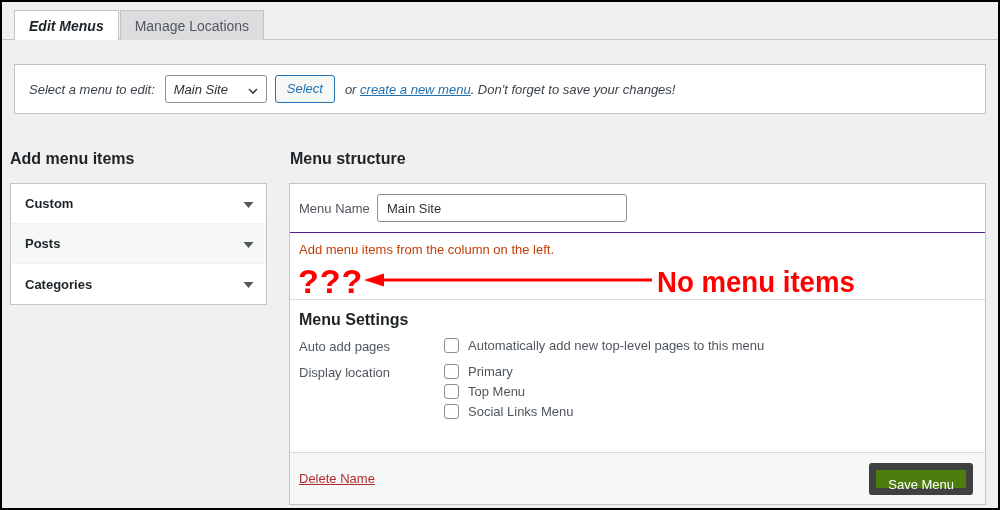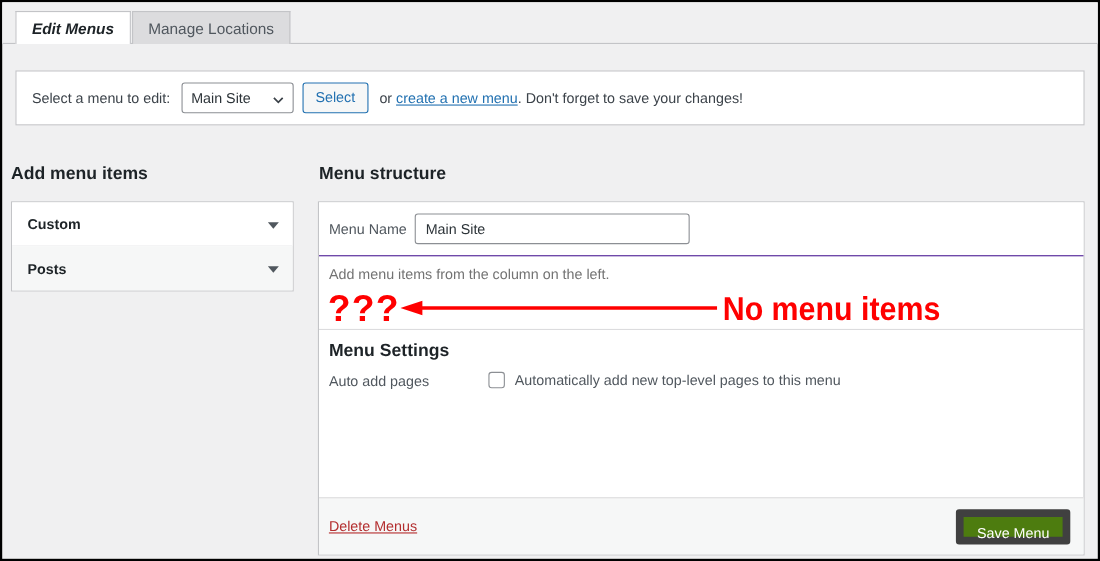--- a/index.html
+++ b/index.html
@@ -68,20 +68,21 @@
     left: 12px;
     top: 62px;
     width: 972px;
     height: 50px;
     background: #ffffff;
     border: 1px solid #c3c4c7;
     box-sizing: border-box;
     display: flex;
     align-items: center;
     padding-left: 14px;
+    font-style: italic;
   }
   .select-label {
     font-size: 13px;
     color: #3c434a;
     margin-right: 10px;
   }
   .menu-dropdown {
     position: relative;
     width: 102px;
     height: 28px;
@@ -209,21 +210,21 @@
   }
   .empty-area {
     position: relative;
     height: 67px;
     border-bottom: 1px solid #dcdcde;
     padding: 9px 0 0 9px;
     box-sizing: border-box;
   }
   .empty-hint {
     font-size: 13px;
-    color: #737373;
+    color: #c2410c;
   }
   .settings-area {
     padding: 11px 0 0 9px;
     box-sizing: border-box;
     height: 141px;
   }
   .settings-title {
     font-size: 16px;
     font-weight: bold;
     color: #1d2327;
@@ -368,20 +369,28 @@
       </span>
     </div>
     <div class="accordion-row alt">
       <span class="title">Posts</span>
       <span class="tri">
         <svg width="11" height="7" viewBox="0 0 11 7">
             <path d="M0.5 0.5 L10.5 0.5 L5.5 6.5 Z" fill="#50575e"></path>
           </svg>
       </span>
     </div>
+    <div class="accordion-row">
+      <span class="title">Categories</span>
+      <span class="tri">
+        <svg width="11" height="7" viewBox="0 0 11 7">
+            <path d="M0.5 0.5 L10.5 0.5 L5.5 6.5 Z" fill="#50575e"></path>
+          </svg>
+      </span>
+    </div>
   </div>
 
   <div class="structure-panel">
 
     <div class="name-row">
       <span class="name-label">Menu Name</span>
       <div class="name-input" placeholder="Enter menu name here">
         <span>Main Site</span>
       </div>
     </div>
@@ -394,24 +403,41 @@
       <div class="settings-title">Menu Settings</div>
 
       <div class="setting-row">
         <span class="setting-label">Auto add pages</span>
         <div class="cbox-line">
           <span class="cbox"></span>
           <span class="cbox-label">Automatically add new top-level pages to this menu</span>
         </div>
       </div>
 
+      <div class="setting-row">
+        <span class="setting-label">Display location</span>
+        <div>
+          <div class="cbox-line">
+            <span class="cbox"></span>
+            <span class="cbox-label">Primary</span>
+          </div>
+          <div class="cbox-line">
+            <span class="cbox"></span>
+            <span class="cbox-label">Top Menu</span>
+          </div>
+          <div class="cbox-line">
+            <span class="cbox"></span>
+            <span class="cbox-label">Social Links Menu</span>
+          </div>
+        </div>
+      </div>
     </div>
 
     <div class="panel-footer">
-      <a href="#" class="delete-link">Delete Menus</a>
+      <a href="#" class="delete-link">Delete Name</a>
       <div class="save-button">
         <span>Save Menu</span>
       </div>
     </div>
   </div>
 
   <div class="annot-marks">???</div>
 
   <div class="annot-arrow">
     <svg width="288" height="16" viewBox="0 0 288 16">

